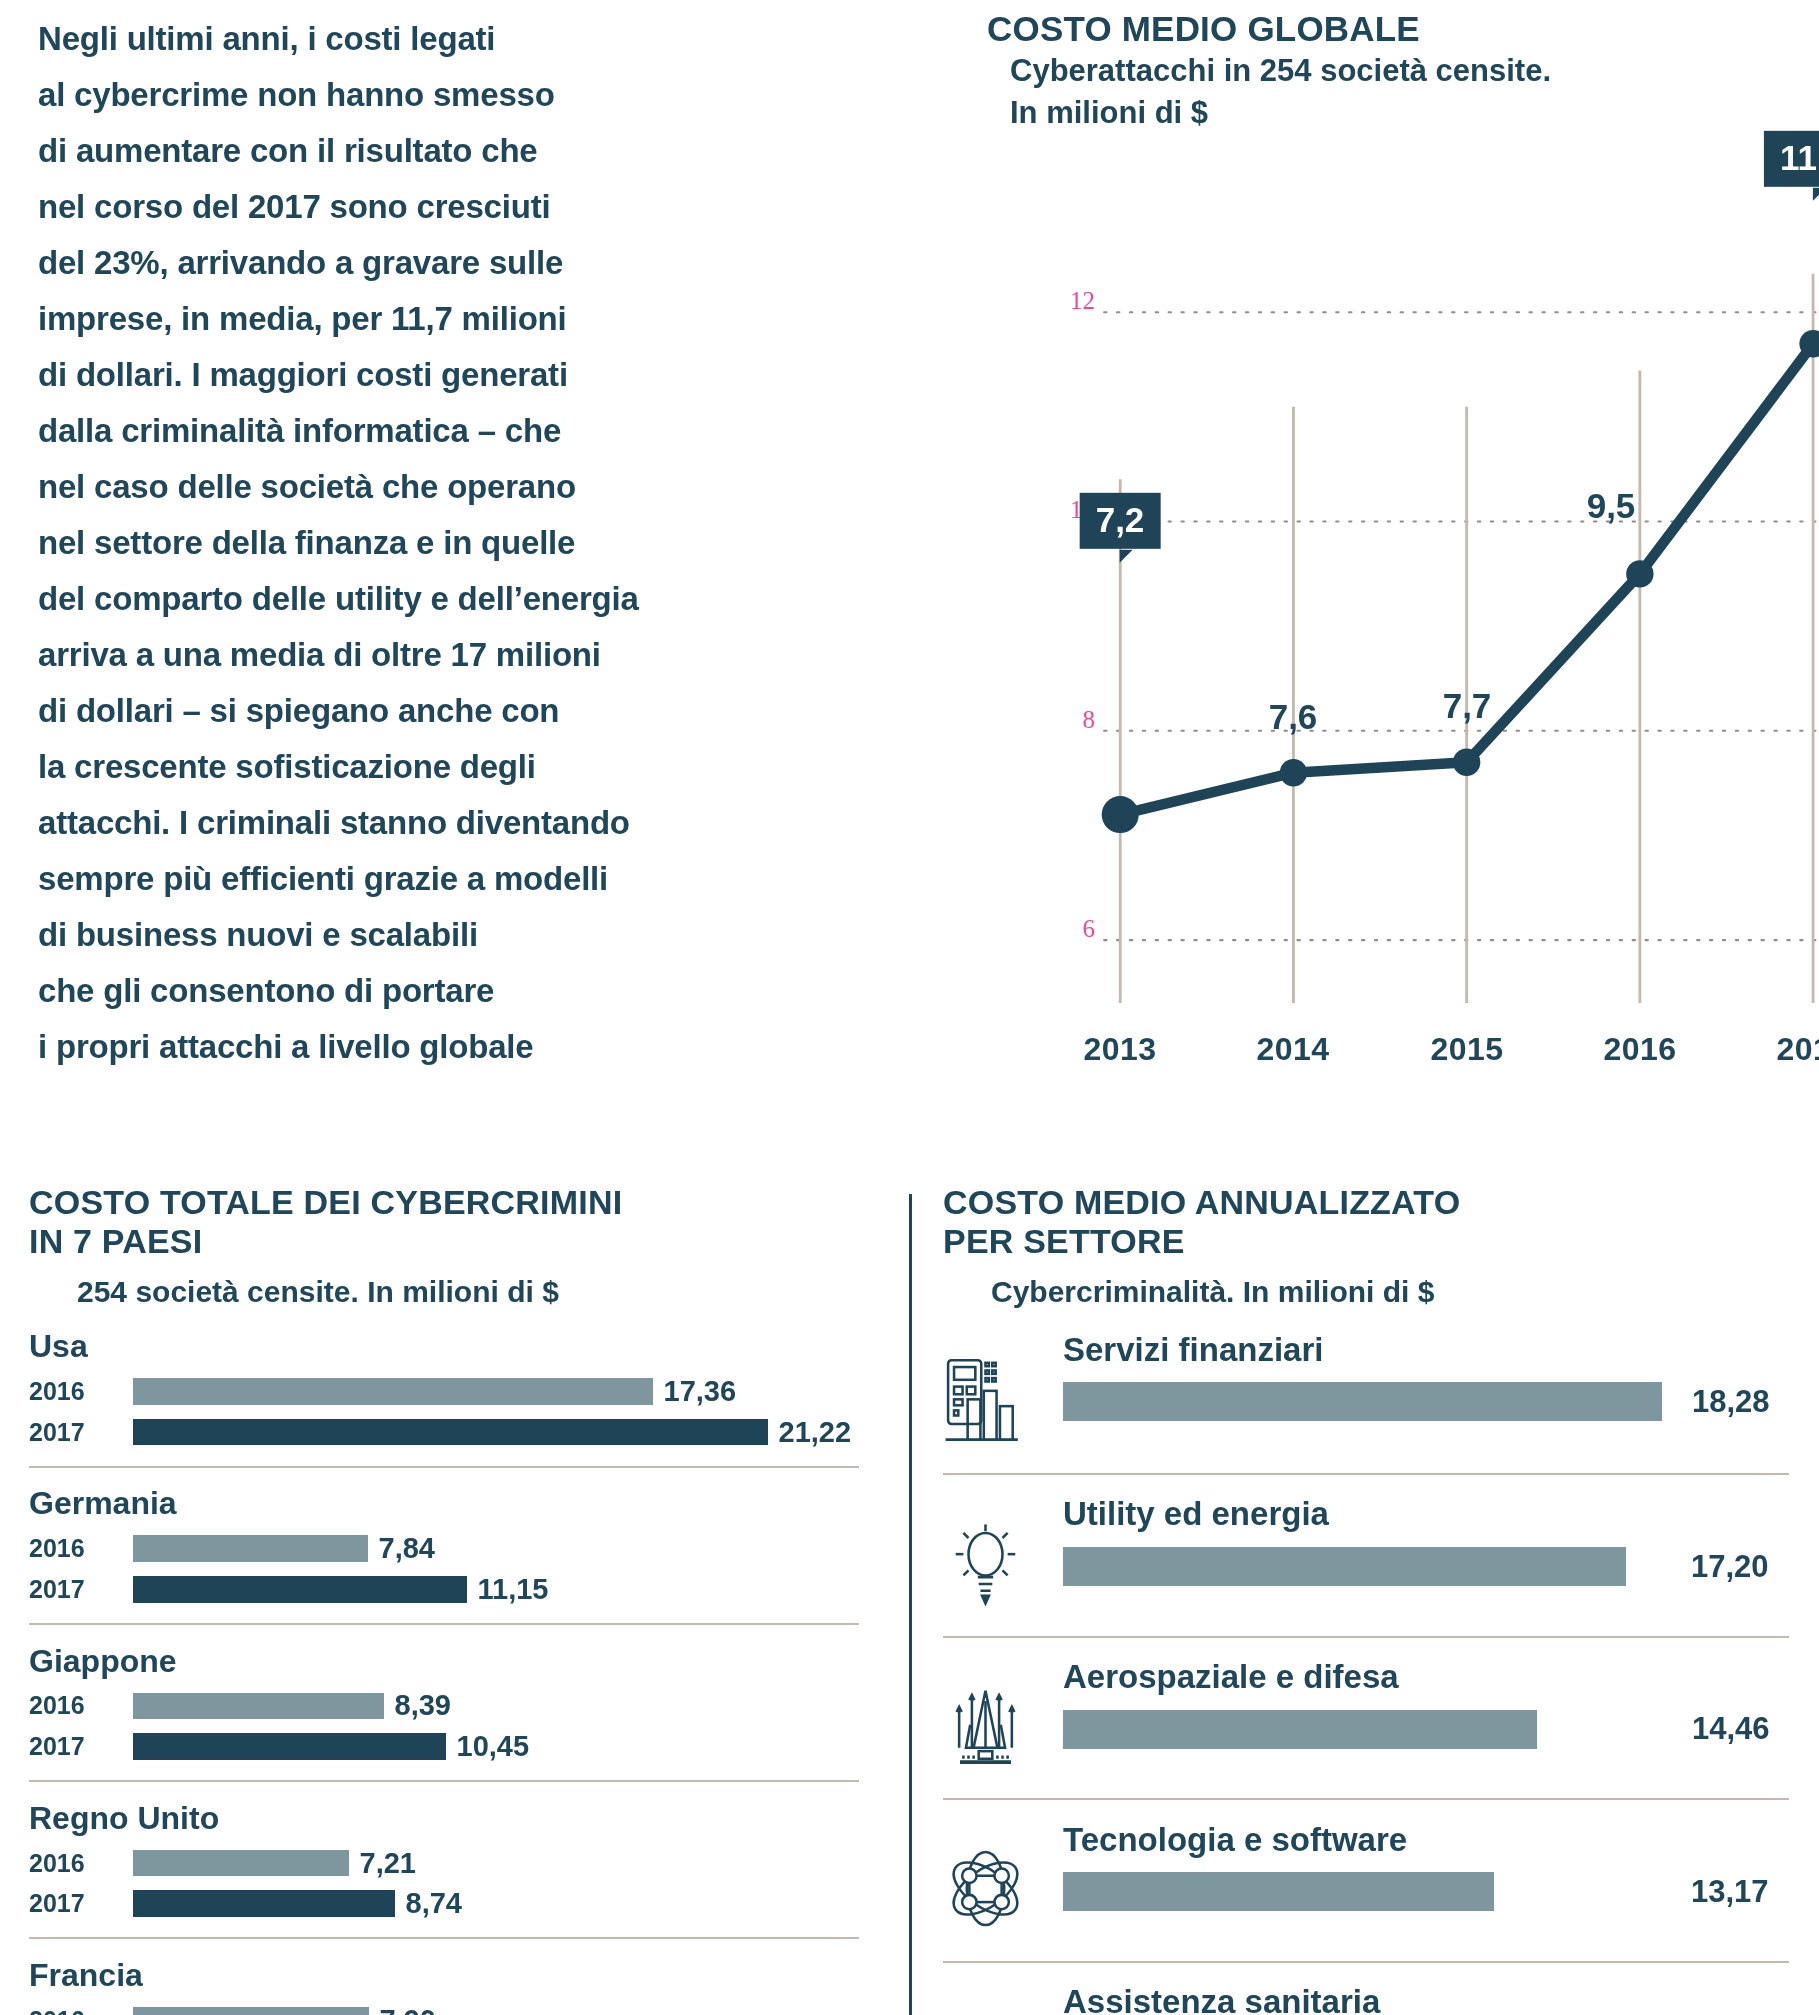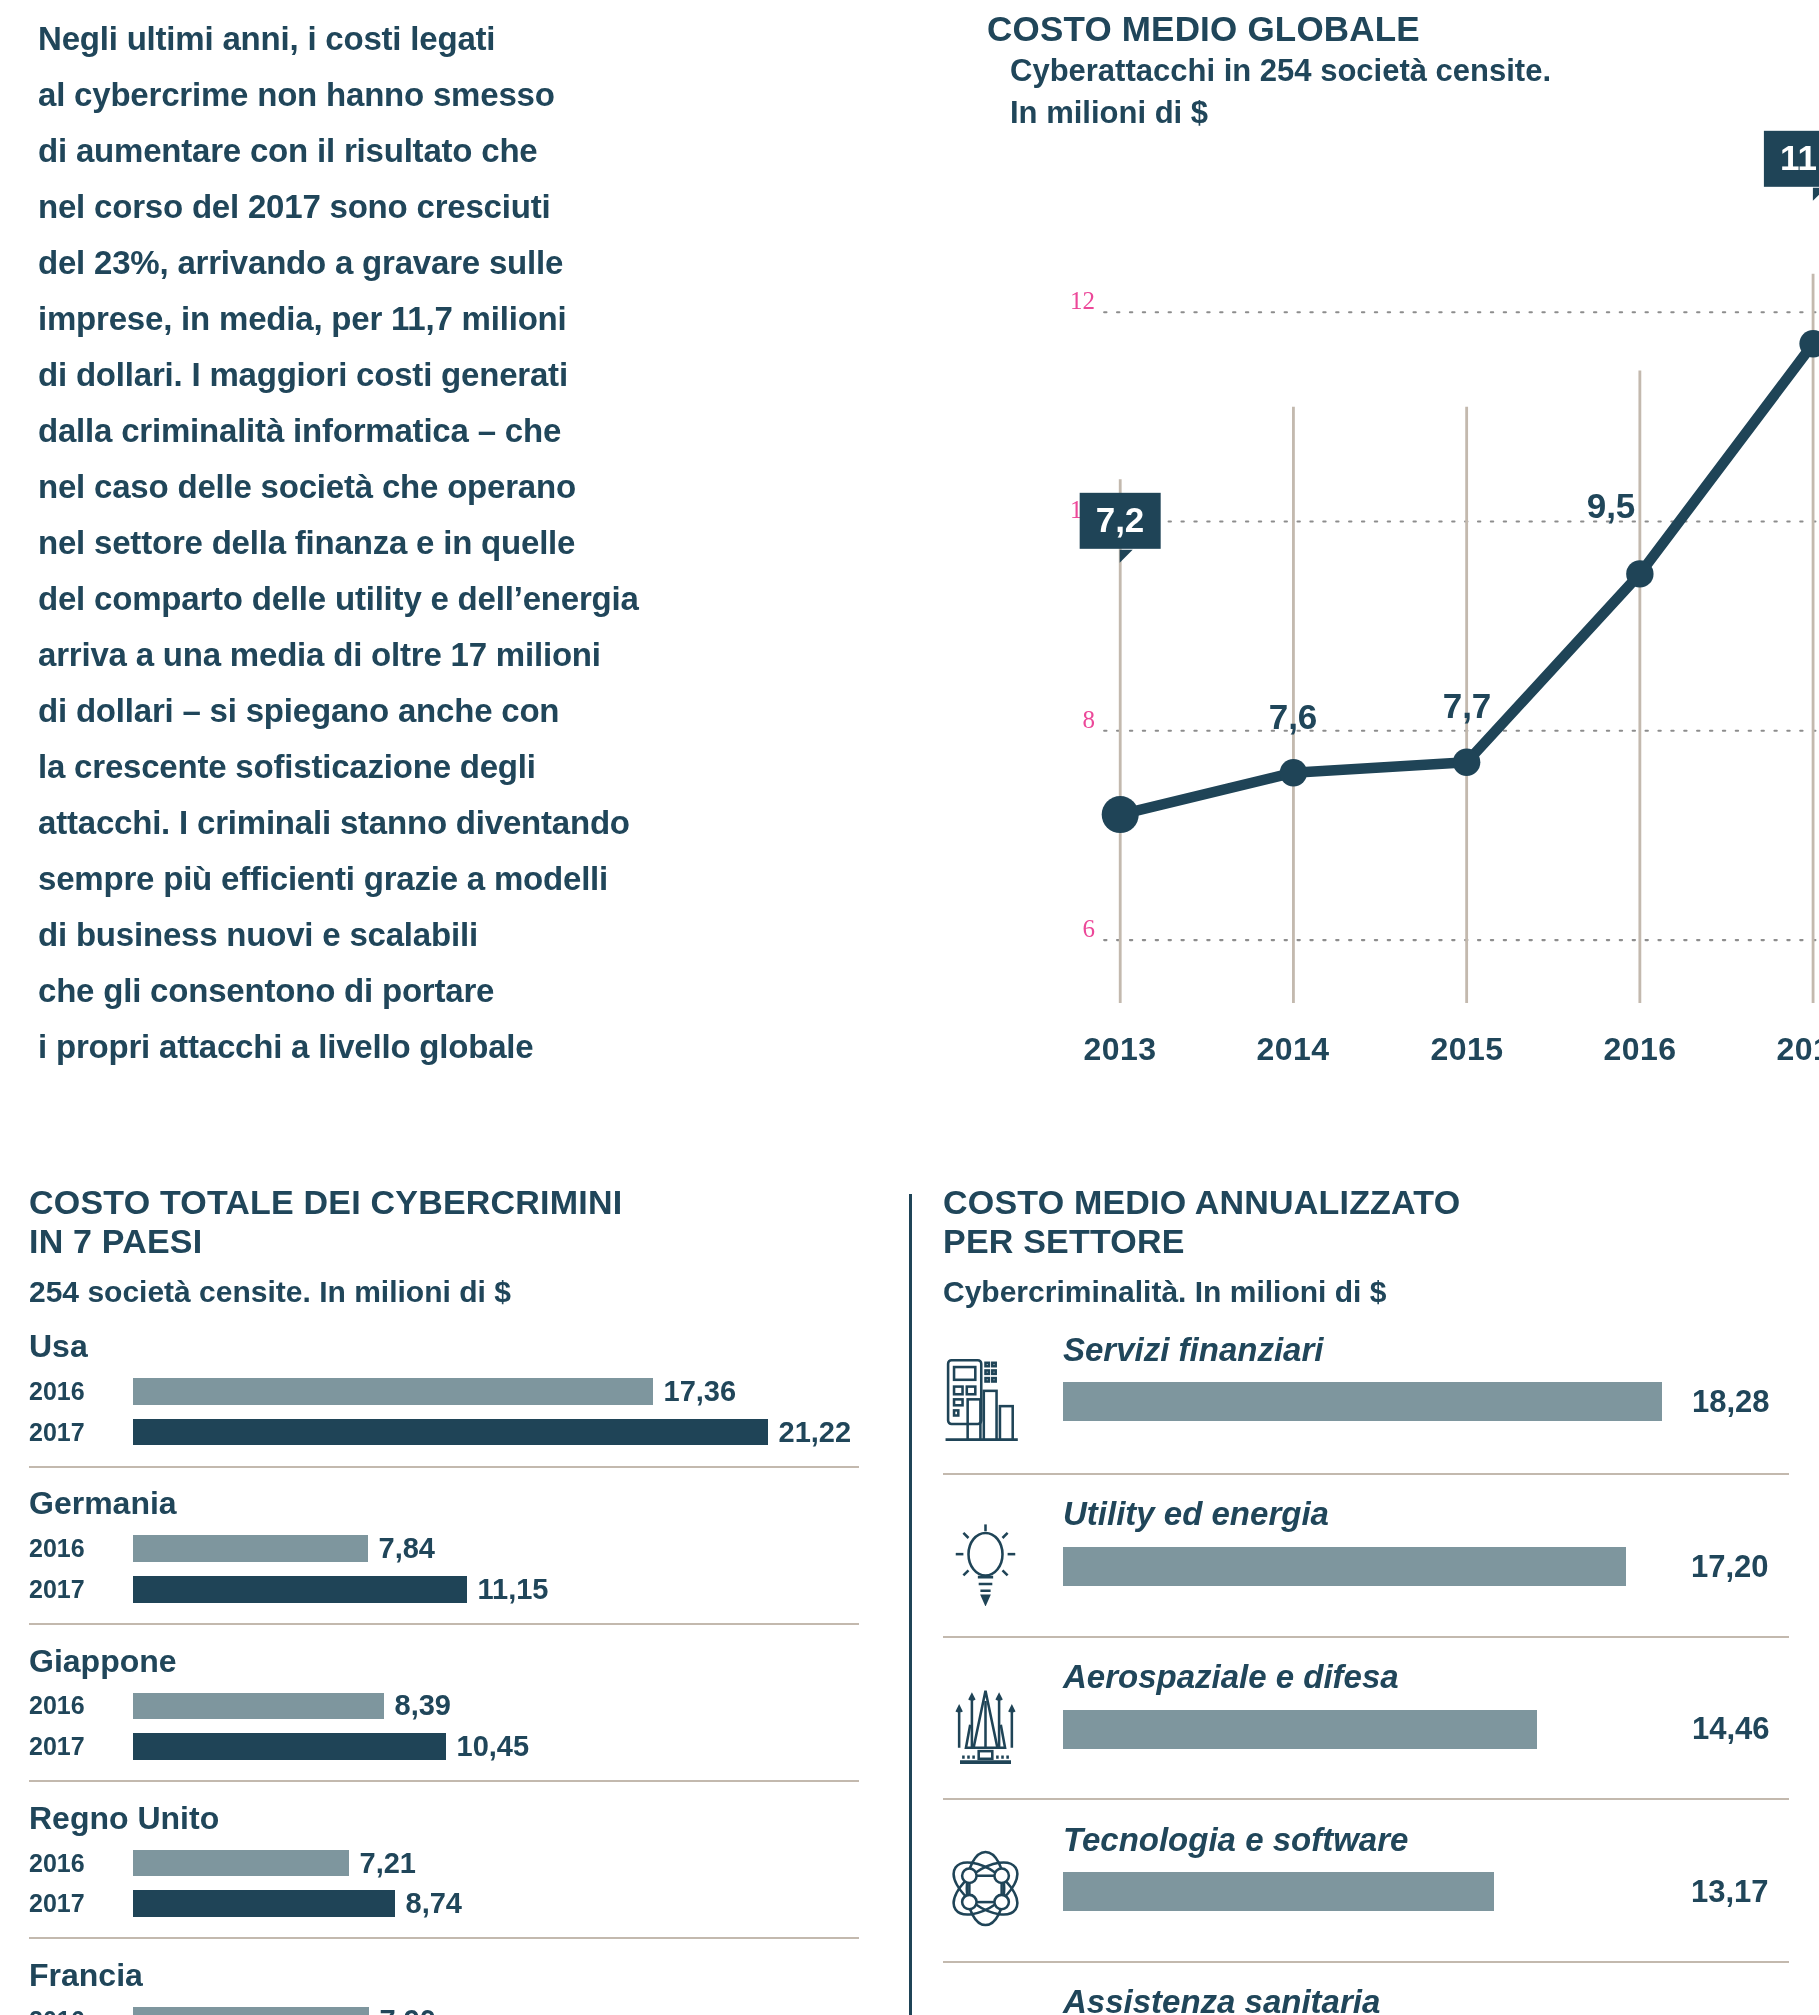--- a/index.html
+++ b/index.html
@@ -77,40 +77,40 @@
   #vdivider{
     position:absolute;left:909px;top:33px;width:2.8px;height:1441px;background:var(--navy);
   }
 
   
   #colL{position:absolute;left:29px;top:0;width:830px;}
   #colR{position:absolute;left:943px;top:0;width:846px;}
 
   .blockhead{margin-top:22px;}
   .blockhead .t{font-size:34px;font-weight:800;line-height:39px;letter-spacing:0.2px;text-transform:uppercase;}
-  .blockhead .s{font-size:30px;font-weight:600;line-height:39px;margin-top:10.5px;}
+  .blockhead .s{font-size:30px;font-weight:600;line-height:39px;margin-top:10.5px;margin-left:48px;}
 
   .country{position:relative;padding-top:17.7px;}
   .country + .country{border-top:2.4px solid var(--beige);margin-top:16px;}
   .cname{font-size:32px;font-weight:600;line-height:37px;margin-bottom:8.9px;}
   .brow{display:flex;align-items:center;height:35px;margin-bottom:5.6px;}
   .byear{font-size:25px;font-weight:700;width:104px;flex:0 0 104px;}
   .bbar{height:26.6px;}
   .bbar.y2016{background:var(--gray);}
   .bbar.y2017{background:var(--navy);}
   .bval{font-size:29px;font-weight:700;margin-left:10.5px;white-space:nowrap;}
   .bval.b2017{font-weight:800;}
 
   
   .sector{position:relative;display:flex;align-items:flex-start;padding-top:19.3px;min-height:161px;}
   .sector + .sector{border-top:2.4px solid var(--beige);margin-top:1.6px;}
   .sicon{flex:0 0 85px;width:85px;height:85px;margin-top:26.6px;}
   .sicon svg{width:85px;height:85px;display:block;}
   .sbody{flex:1;padding-left:35px;}
-  .sname{font-size:33px;font-weight:600;line-height:39px;margin-bottom:13.7px;font-style:italic;}
+  .sname{font-size:33px;font-weight:600;line-height:39px;margin-bottom:13.7px;}
   .srow{display:flex;align-items:center;}
   .sbar{height:39px;background:var(--gray);}
   .sval{font-size:31px;font-weight:700;margin-left:17.7px;white-space:nowrap;}
 </style>
 </head>
 <body>
 
 <div id="top">
 
   <div id="intro">

